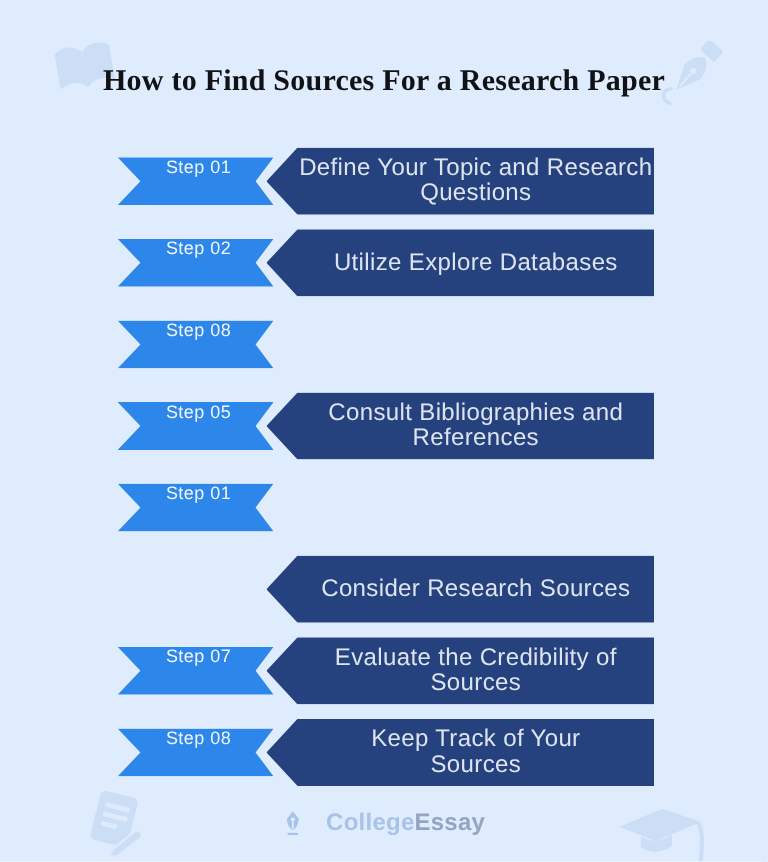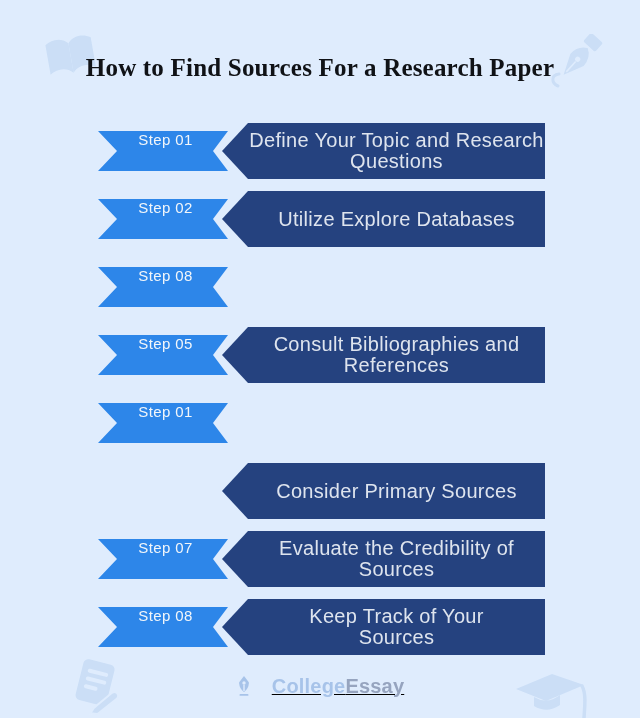--- a/index.html
+++ b/index.html
@@ -48,21 +48,21 @@
     display:flex;align-items:center;justify-content:center;
     padding-left:26px;
   }
   .bar span{
     color:#dee4ee;font-size:20px;line-height:21px;letter-spacing:.3px;
     text-align:center;white-space:pre-line;
   }
   
   .footer{
     position:absolute;top:672px;left:0;width:100%;height:28px;
-    display:flex;align-items:center;justify-content:center;gap:20px;text-decoration:underline;
+    display:flex;align-items:center;justify-content:center;gap:20px;
   }
   .logo-college{font-size:20px;font-weight:bold;color:#a7c3e9;letter-spacing:.2px;}
   .logo-essay{font-size:20px;font-weight:bold;color:#96a4bf;letter-spacing:.2px;}
   
   .wm{position:absolute;opacity:.9;}
   .icon-book{left:42px;top:33px;}
   .icon-pen{left:548px;top:34px;}
   .icon-doc{left:68px;top:656px;}
   .icon-cap{left:510px;top:668px;}
 </style>
@@ -156,21 +156,21 @@
     <div class="step-row">
       <div class="ribbon">
           <span>Step 01</span>
         </div>
       <div class="halo"></div>
     </div>
 
     <div class="step-row">
       <div class="halo"></div>
       <div class="bar">
-          <span>Consider Primary Sources</span>
+          <span>Consider Research Sources</span>
         </div>
     </div>
 
     <div class="step-row">
       <div class="ribbon">
           <span>Step 07</span>
         </div>
       <div class="halo"></div>
       <div class="bar">
           <span>Evaluate the Credibility of

